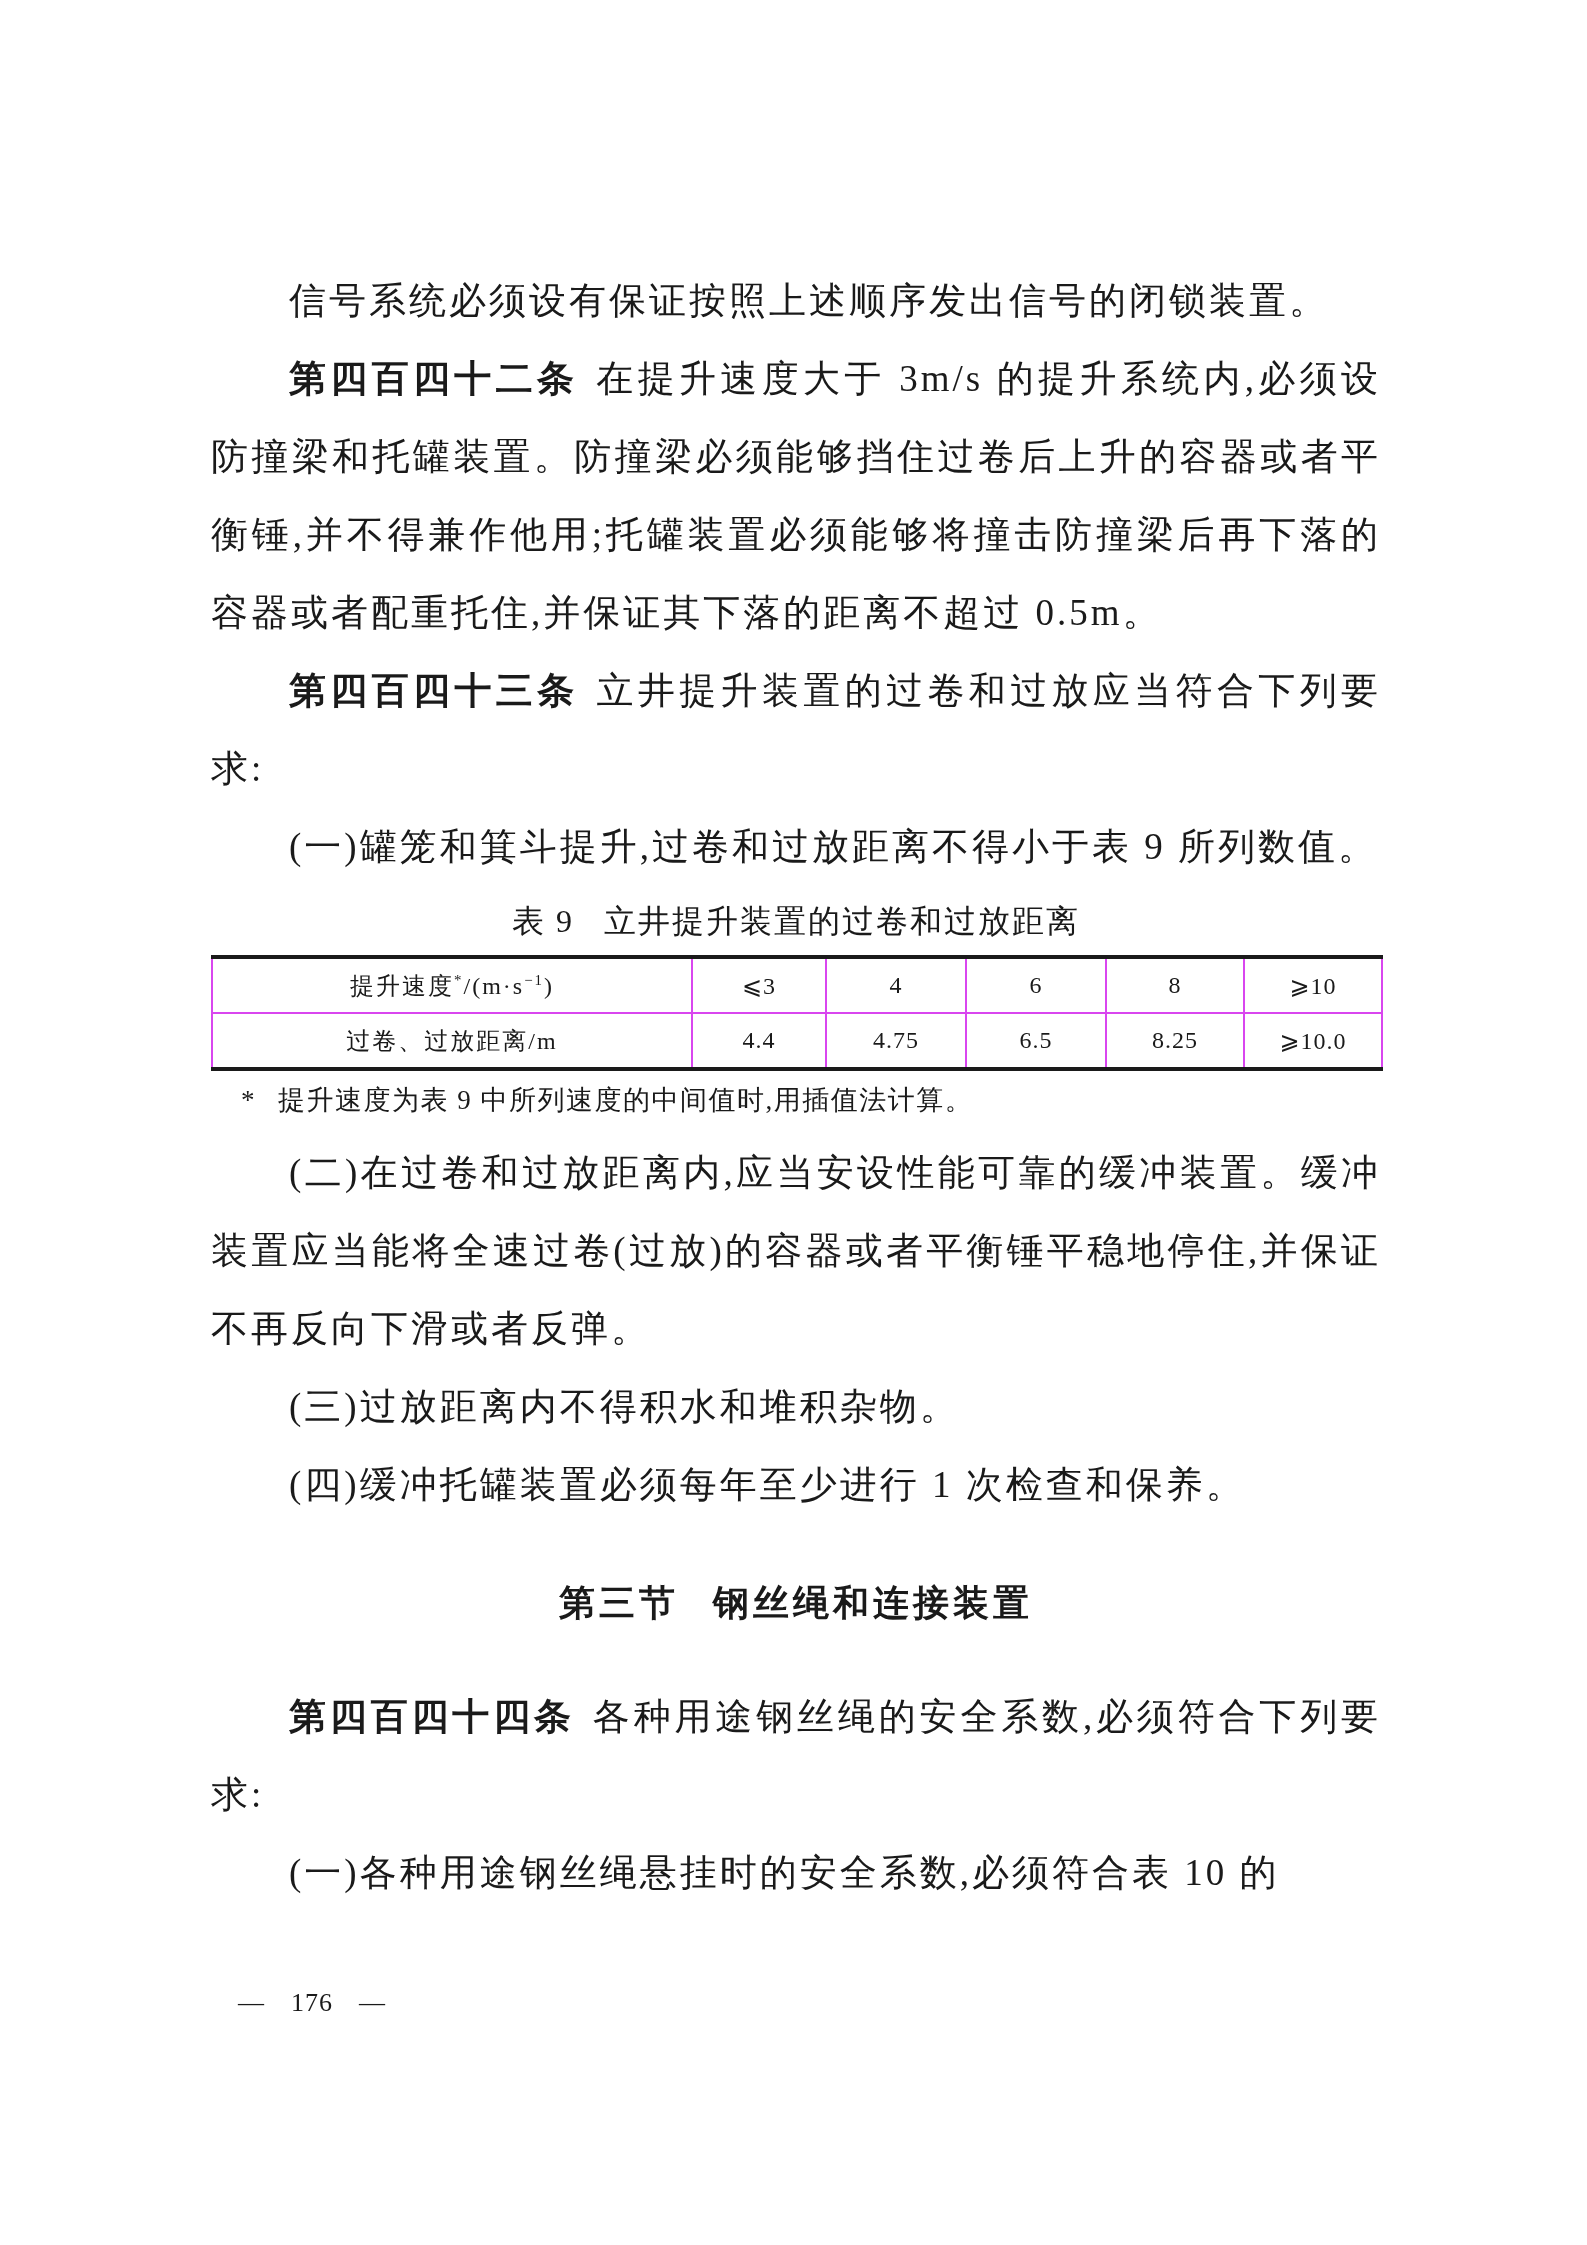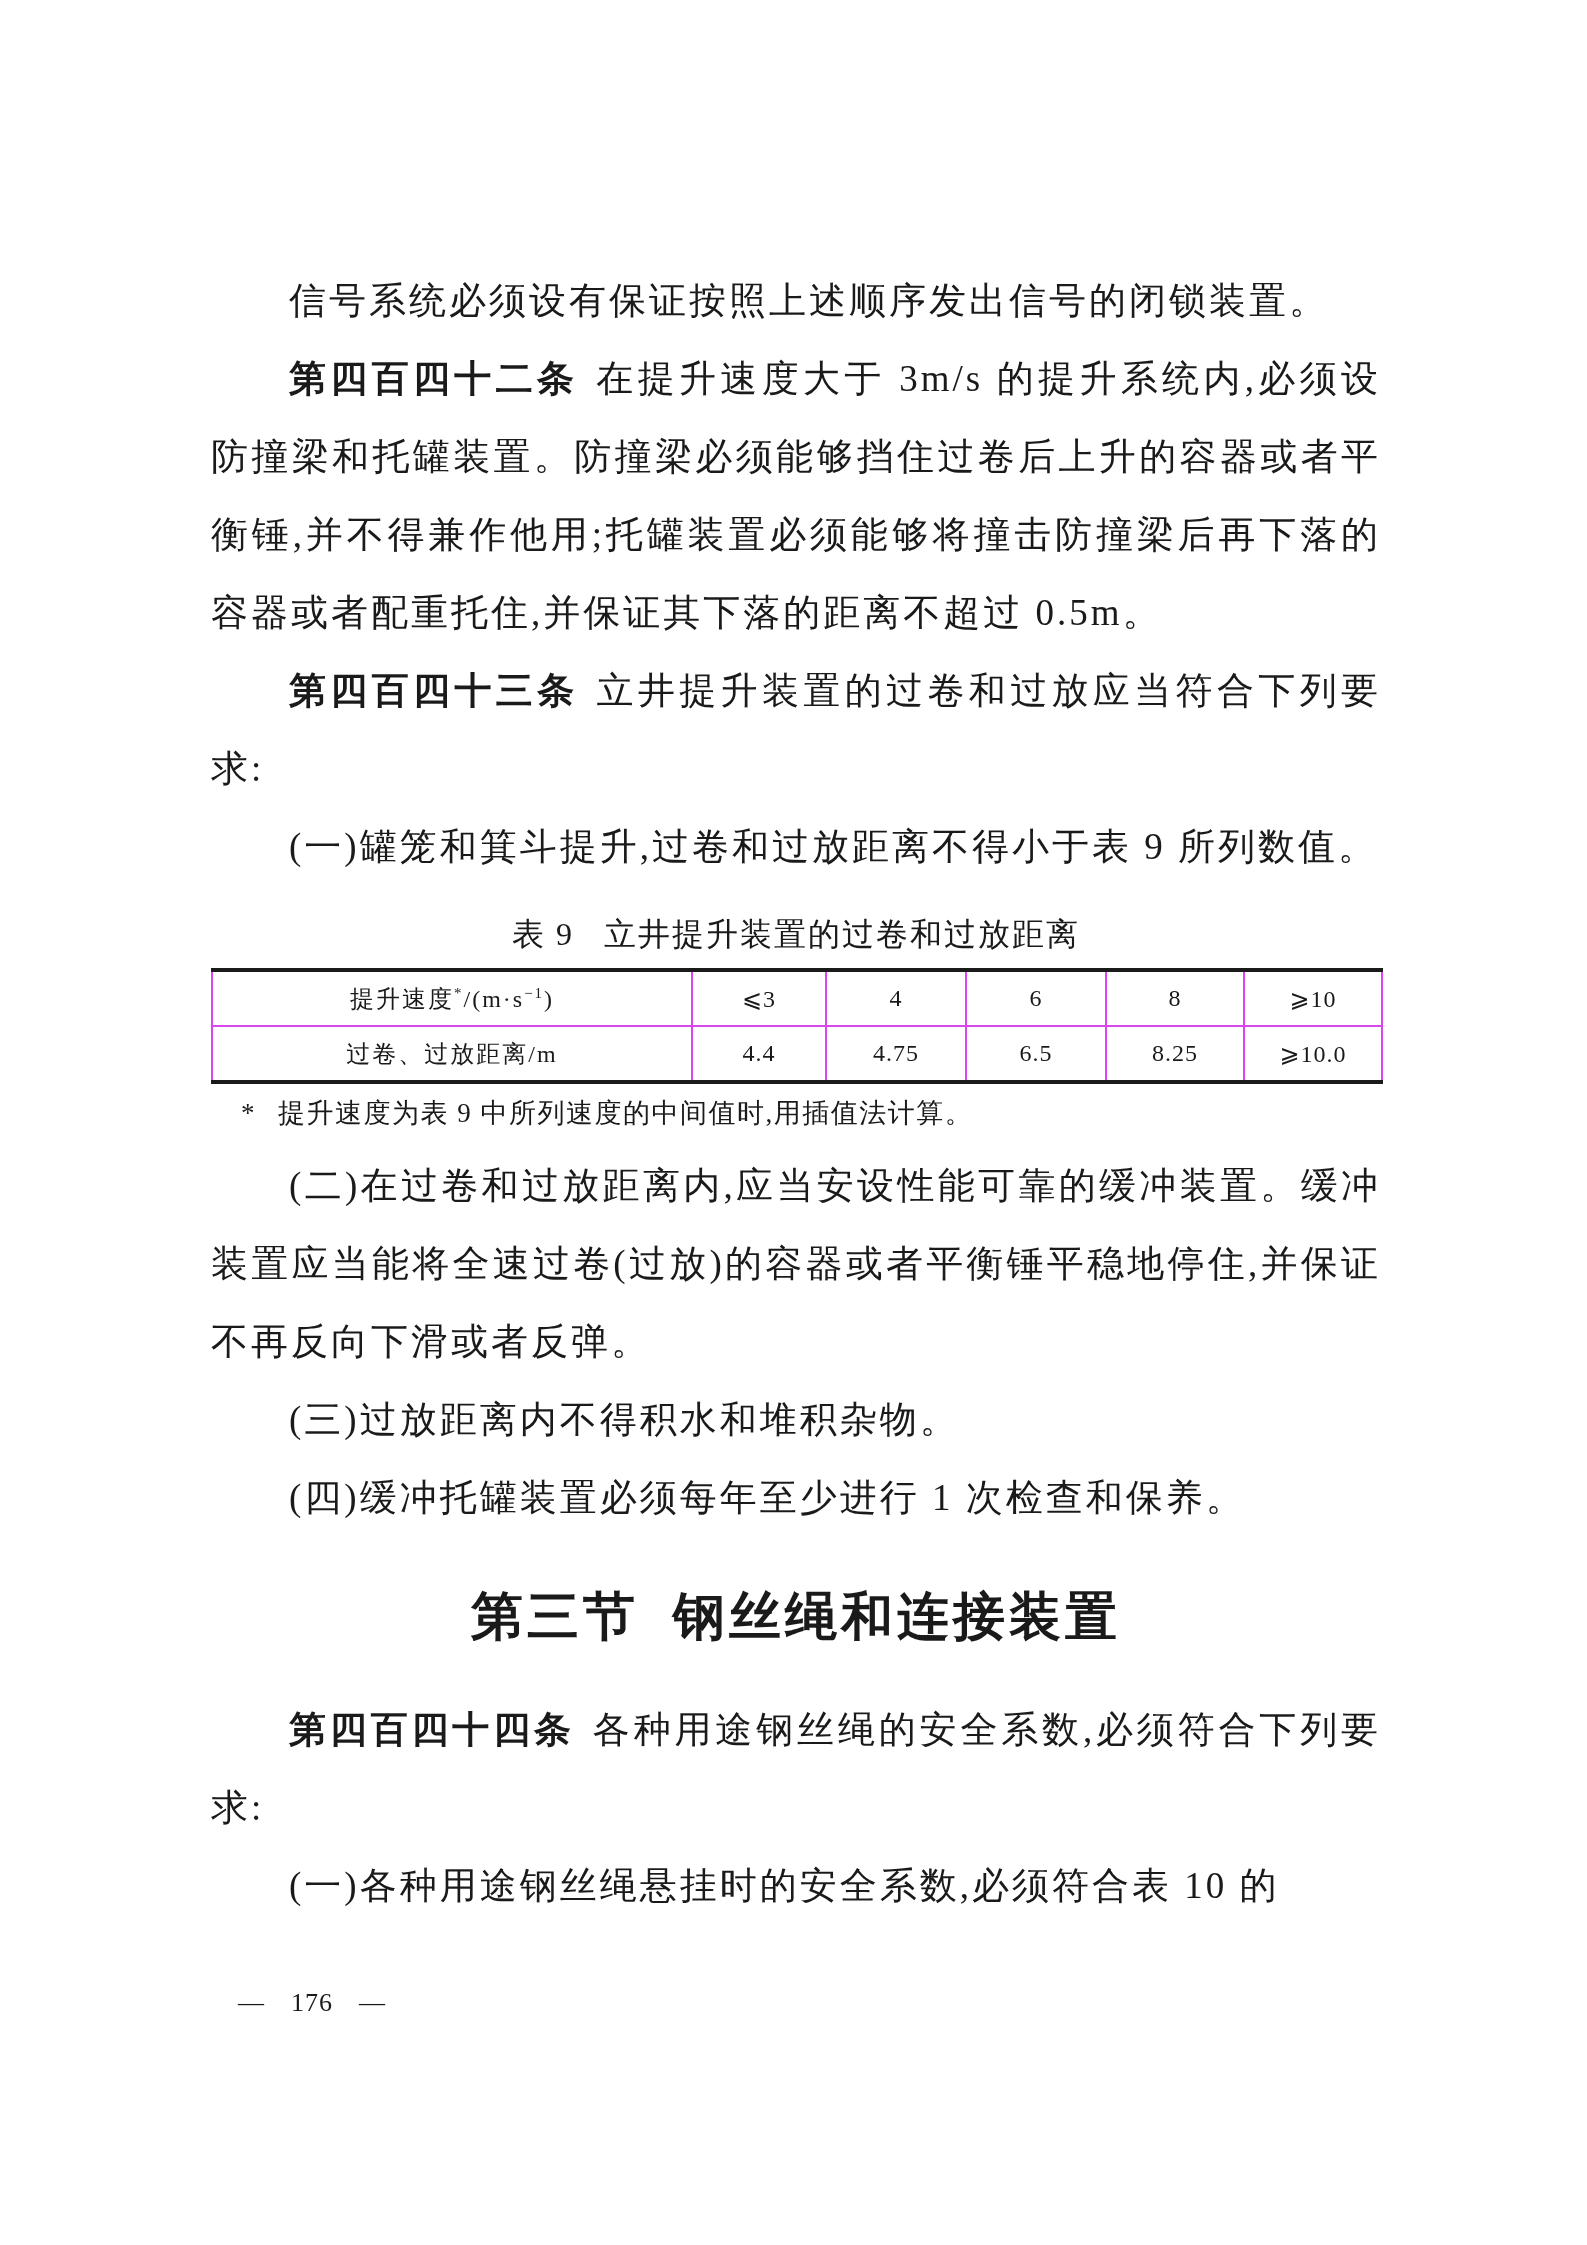--- a/index.html
+++ b/index.html
@@ -27,21 +27,21 @@
     text-align: justify;
     text-justify: inter-character;
     text-indent: 78px;
   }
   .lead {
     font-weight: 700;
     font-family: "Liberation Sans", sans-serif;
     margin-right: 18px;
   }
   
-  .table-block { margin-top: 24px; }
+  .table-block { margin-top: 11px; }
   .table-title {
     margin: 0;
     text-align: center;
     font-size: 32px;
     line-height: 48px;
     letter-spacing: 2px;
   }
   .table-title .title-label { margin-right: 30px; }
   table.t9 {
     border-collapse: collapse;
@@ -68,21 +68,21 @@
     font-size: 27px;
     line-height: 40px;
     letter-spacing: 1.5px;
   }
   .footnote .marker { margin-right: 22px; }
   
   .after-foot { margin-top: 14px; }
   .section-heading {
     margin: 40px 0 0 0;
     text-align: center;
-    font-size: 52px;
+    font-size: 36px;
     line-height: 78px;
     font-weight: 700;
     letter-spacing: 4px;
     font-family: "Liberation Sans", sans-serif;
   }
   .section-heading .heading-num { margin-right: 34px; }
   .after-heading { margin-top: 36px; }
   
   .footer {
     position: absolute;

